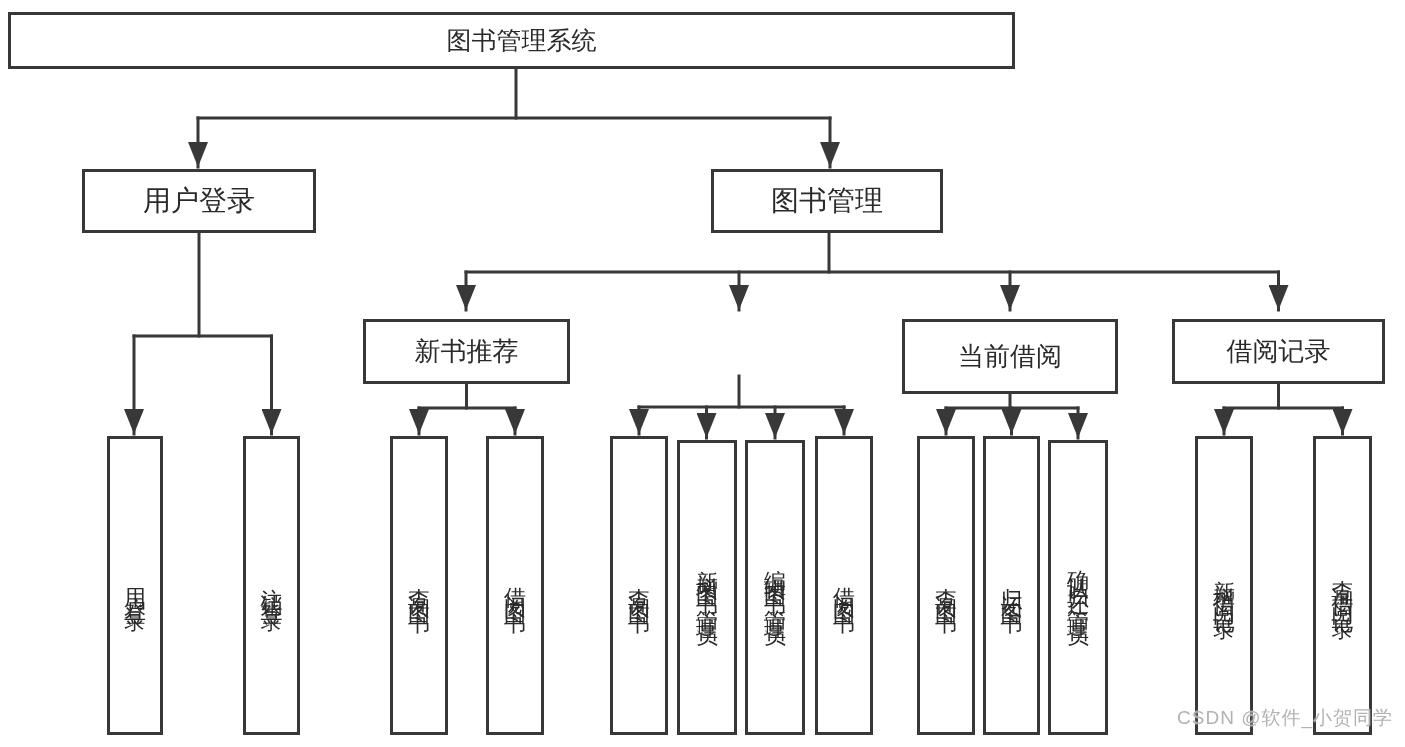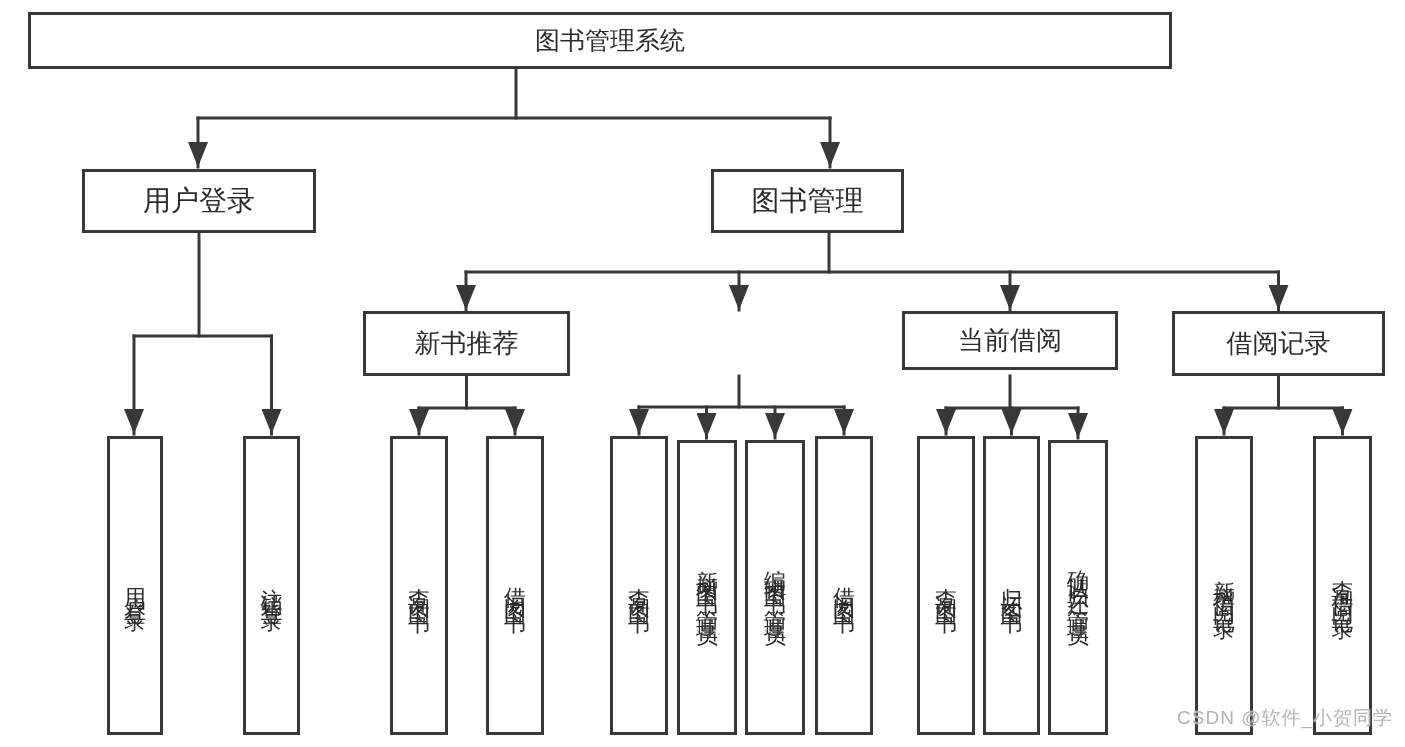--- a/index.html
+++ b/index.html
@@ -8,21 +8,21 @@
   .canvas{position:relative;width:1405px;height:747px;background:#ffffff;overflow:hidden;}
   .connectors{position:absolute;left:0;top:0;width:1405px;height:747px;}
   .hbox{
     position:absolute;box-sizing:border-box;
     border:3px solid #383838;background:#ffffff;
     display:flex;align-items:center;justify-content:center;
     color:#2a2a2a;white-space:nowrap;
   }
   .root-box{font-size:25px;}
   .l2-box{font-size:28px;}
-  .l3-box{font-size:26px;}
+  .l3-box{font-size:26px;margin-top:8px;}
   .leaf{
     position:absolute;box-sizing:border-box;
     border:3px solid #383838;background:#ffffff;
     display:flex;align-items:center;justify-content:center;
   }
   .vtext{
     writing-mode:vertical-rl;text-orientation:mixed;
     font-size:22px;letter-spacing:8px;line-height:1;
     color:#2a2a2a;white-space:nowrap;
   }
@@ -80,27 +80,27 @@
       <line x1="1011.5" y1="408" x2="1011.5" y2="434" marker-end="url(#arrow)"></line>
       <line x1="1078" y1="408" x2="1078" y2="438" marker-end="url(#arrow)"></line>
 
       <line x1="1278.5" y1="376" x2="1278.5" y2="408"></line>
       <line x1="1224" y1="408" x2="1342.5" y2="408"></line>
       <line x1="1224" y1="408" x2="1224" y2="434" marker-end="url(#arrow)"></line>
       <line x1="1342.5" y1="408" x2="1342.5" y2="434" marker-end="url(#arrow)"></line>
     </g>
   </svg>
 
-  <div class="hbox root-box" style="left:28px;top:12px;width:1144px;height:57px;padding-left:20px;">图书管理系统</div>
+  <div class="hbox root-box" style="left:8px;top:12px;width:1007px;height:57px;padding-left:20px;">图书管理系统</div>
 
   <div class="hbox l2-box" style="left:82px;top:169px;width:234px;height:64px;">用户登录</div>
-  <div class="hbox l2-box" style="left:711px;top:169px;width:193px;height:64px;">图书管理</div>
+  <div class="hbox l2-box" style="left:711px;top:169px;width:232px;height:64px;">图书管理</div>
 
   <div class="hbox l3-box" style="left:363px;top:311px;width:207px;height:65px;">新书推荐</div>
-  <div class="hbox l3-box" style="left:902px;top:311px;width:216px;height:59px;">当前借阅</div>
+  <div class="hbox l3-box" style="left:902px;top:311px;width:216px;height:75px;">当前借阅</div>
   <div class="hbox l3-box" style="left:1172px;top:311px;width:213px;height:65px;">借阅记录</div>
 
   <div class="leaf" style="left:107px;top:436px;width:56px;height:299px;">
     <span class="vtext">用户登录</span>
   </div>
   <div class="leaf" style="left:243px;top:436px;width:57px;height:299px;">
     <span class="vtext">注销登录</span>
   </div>
 
   <div class="leaf" style="left:390px;top:436px;width:58px;height:299px;">

